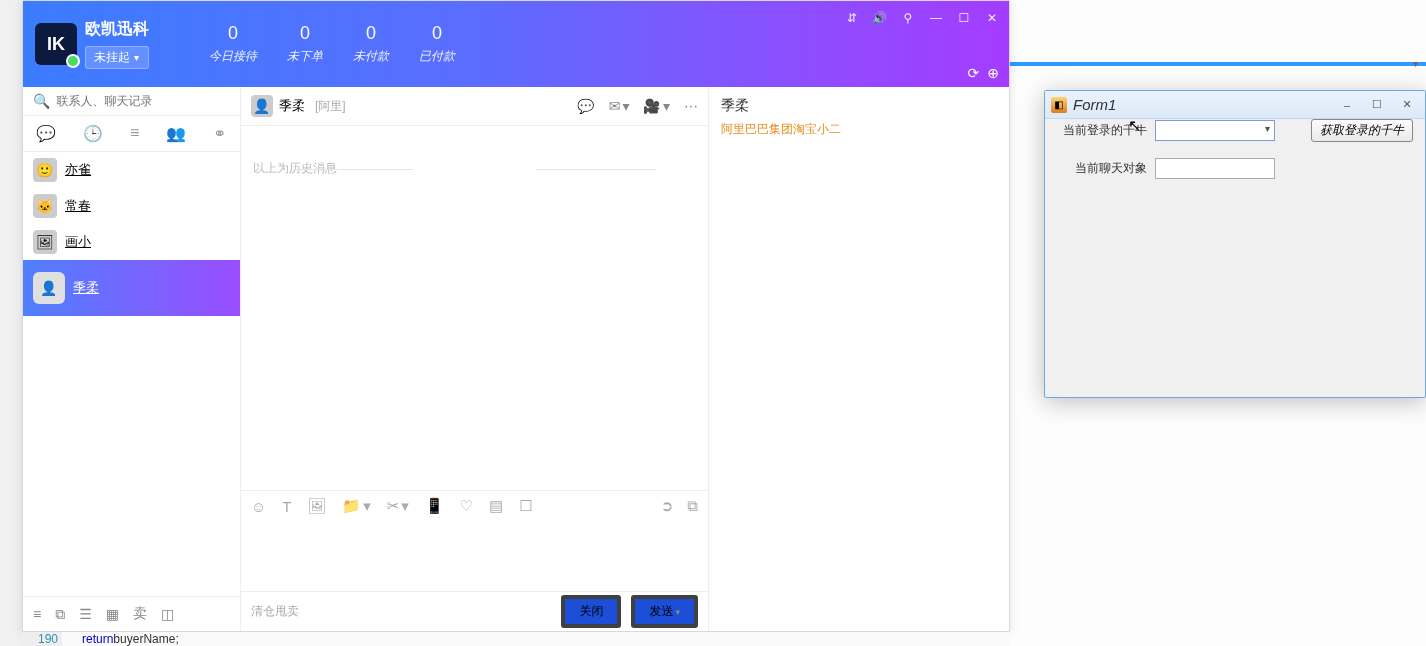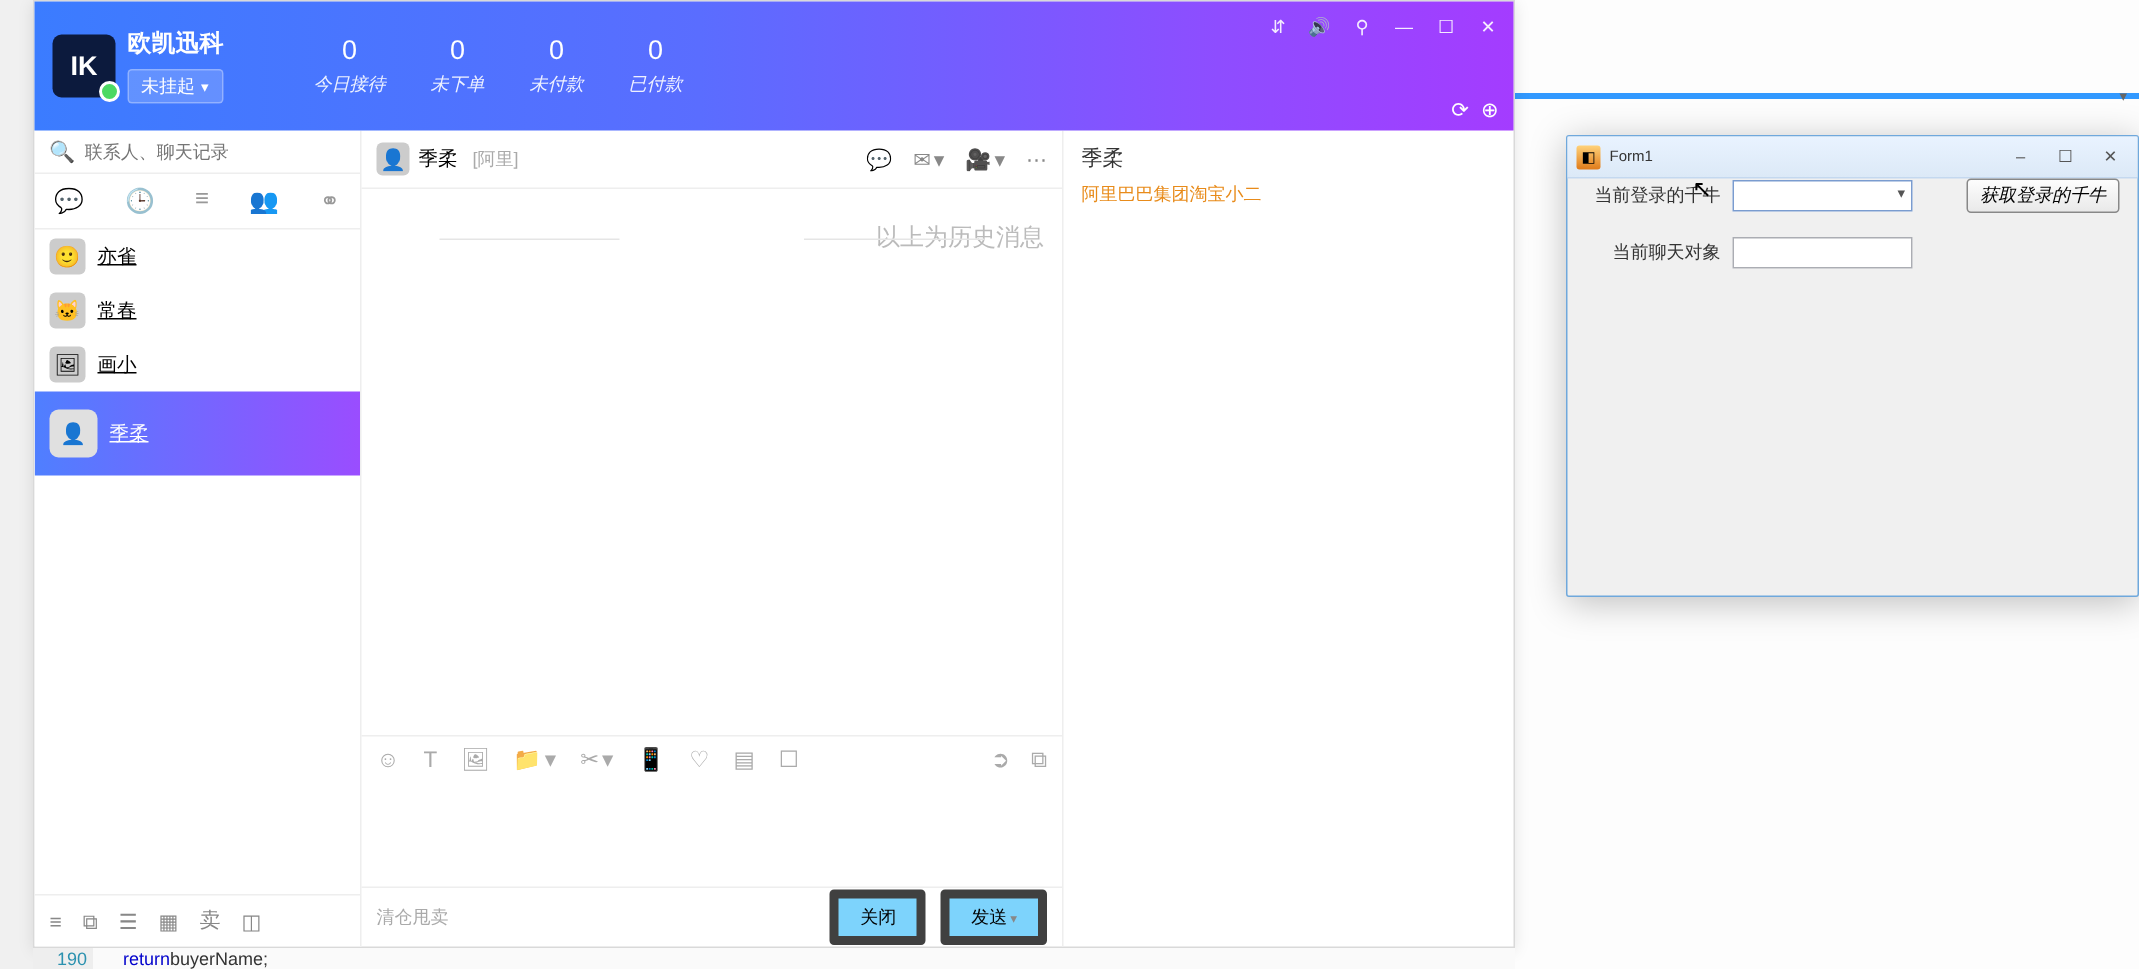--- a/index.html
+++ b/index.html
@@ -72,34 +72,34 @@
   .chat-source { color:#aaa; margin-left:4px; }
   .chat-hdr-icons { margin-left:auto; display:flex; gap:14px; color:#888; }
   .chat-hdr-icons span { font-size:14px; cursor:pointer; display:flex; gap:2px; align-items:center;}
   .arrow-down { font-size:8px; }
 
   .chat-body { flex:1; padding:14px 12px; overflow:auto; color:#333; }
   .msg-sender { color:#2d7dff; display:inline; }
   .msg-time { color:#999; margin-left:6px; }
   .msg-line { margin-top:8px; color:#333; }
   .msg-line .gray { color:#999; margin-left:4px; }
-  .history-sep { text-align:right; color:#bbb; position:relative; margin:8px 0; font-size:16px; }
+  .history-sep { text-align:left; color:#bbb; position:relative; margin:20px 0; font-size:12px; }
   .history-sep::before, .history-sep::after {
     content:""; position:absolute; top:50%; width:120px; height:1px; background:#e5e5e5;
   }
   .history-sep::before{ left:40px; } .history-sep::after{ right:40px; }
 
   .input-toolbar { border-top:1px solid #eee; padding:6px 10px; display:flex; gap:16px; color:#aaa; align-items:center; }
   .input-toolbar span { font-size:15px; cursor:pointer; display:flex; align-items:center; gap:2px;}
   .input-toolbar .right { margin-left:auto; display:flex; gap:14px; }
   .input-area { flex-basis:70px; padding:6px 10px; }
 
   .bottom-bar { border-top:1px solid #eee; height:40px; display:flex; align-items:center; padding:0 10px; gap:10px; }
   .qcfs { color:#aaa; }
-  .btn { border:6px solid #404040; background:#7dd3fc; padding:4px 14px; border-radius:3px; cursor:pointer; font-size:12px; display:flex; align-items:center; gap:2px;}
+  .btn { border:4px solid #404040; background:#1d4ed8; padding:4px 14px; border-radius:3px; cursor:pointer; font-size:12px; display:flex; align-items:center; gap:2px;}
   .btn.arrow::after{content:"▾"; font-size:9px; color:#888;}
   .bottom-bar .spacer { flex:1; }
 
   
   .right-panel { width:300px; padding:10px 12px; }
   .rp-name { font-size:14px; color:#333; margin-bottom:6px; }
   .rp-company { color:#e88b1a; font-size:12px; margin-bottom:6px; }
   .rp-meta { color:#2d7dff; font-size:12px; }
   .rp-meta span { color:#333; }
 
@@ -115,21 +115,21 @@
 
   
   .form1 {
     position:absolute; left:1044px; top:90px; width:382px; height:308px;
     background:#f0f0f0; border:1px solid #6fa8dc; box-shadow:0 4px 24px rgba(0,0,0,.25);
     border-radius:2px;
   }
   .form1-title { height:28px; background:linear-gradient(#e9f3ff,#dce9f7);
     border-bottom:1px solid #c4d8ef; display:flex; align-items:center; padding:0 6px; gap:6px; }
   .form1-title .wicon { width:16px; height:16px; background:linear-gradient(#ffd27a,#e07b1a); border-radius:2px; display:flex; align-items:center; justify-content:center; font-size:10px;}
-  .form1-title .tname { font-size:10px; color:#333; }
+  .form1-title .tname { font-size:15px; color:#333;font-style:italic; }
   .form1-title .wrc { margin-left:auto; display:flex; gap:6px;}
   .form1-title .wrc span { width:24px; height:16px; display:flex; align-items:center; justify-content:center; font-size:11px; color:#555; cursor:pointer; }
   .form1-body { padding:0 12px; display:flex; flex-direction:column; gap:16px; }
   .form-row { display:flex; align-items:center; gap:8px; }
   .form-label { width:90px; text-align:right; font-size:12px; color:#333; }
   .form-combo { width:120px; height:21px; border:1px solid #7a9ccf; background:#fff; position:relative; }
   .form-combo::after { content:"▾"; position:absolute; right:4px; top:2px; font-size:10px; color:#555; }
   .form-text { width:120px; height:21px; border:1px solid #abadb3; background:#fff; }
   .form-btn { border:1px solid #888; background:linear-gradient(#fdfdfd,#e9e9e9); padding:2px 8px; border-radius:3px; font-size:12px; cursor:pointer;font-style:italic; }
 

